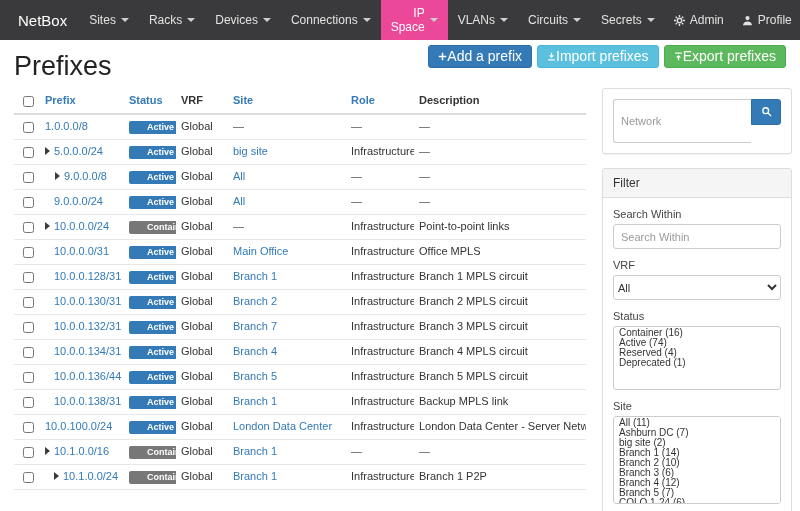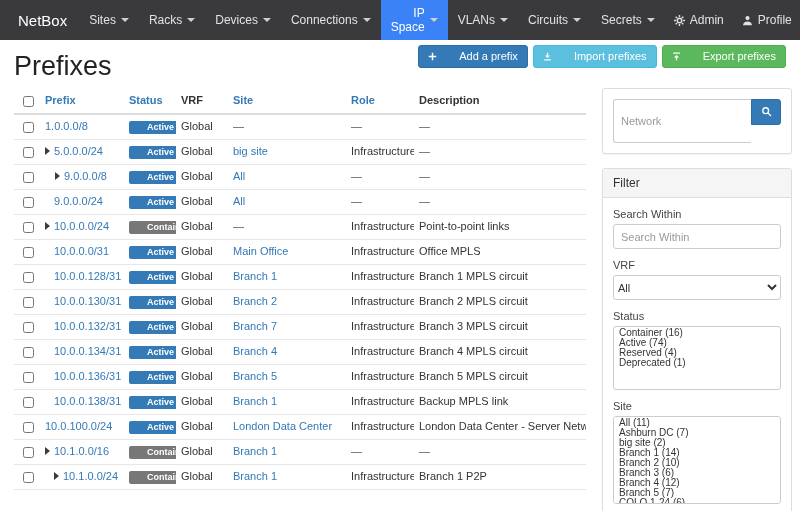--- a/index.html
+++ b/index.html
@@ -16,42 +16,42 @@
     padding: 0 6px; font-size: 12px;
   }
   .brand {
     color: #fff; font-size: 15px; display: flex; align-items: center;
     padding: 0 12px; font-weight: 400;
   }
   .nav-menu { display: flex; align-items: stretch; }
   .nav-item {
     color: #e2e2e2; display: flex; align-items: center; padding: 0 10px;
   }
-  .nav-item.active { background: #3b82f6; color: #fff; }
+  .nav-item.active { background: #ec4899; color: #fff; }
   .caret {
     display: inline-block; width: 0; height: 0; margin-left: 5px;
     border-top: 4px solid #cfcfcf; border-left: 4px solid transparent;
     border-right: 4px solid transparent;
   }
   .nav-right { margin-left: auto; display: flex; align-items: stretch; }
   .nav-link {
     color: #e2e2e2; display: flex; align-items: center; gap: 5px; padding: 0 9px;
   }
   .nav-icon { display: inline-flex; align-items: center; }
 
   
   .content { padding: 2px 8px 0 8px; }
   .header-row {
     display: flex; justify-content: space-between; align-items: flex-start;
     padding: 0 6px; margin-bottom: 6px;
   }
   h1.page-title { font-size: 27px; font-weight: 400; color: #222; margin-top: 9px; }
   .action-buttons { display: flex; gap: 5px; margin-top: 3px; }
   .btn {
-    display: inline-flex; align-items: center; gap: 22px; font-size: 11px;
+    display: inline-flex; align-items: center; gap: 0; font-size: 14px;
     padding: 4px 9px; border-radius: 3px; color: #fff; cursor: pointer;
     border: 1px solid transparent; font-family: inherit; line-height: 13px;
   }
   .btn-primary { background: #337ab7; border-color: #2e6da4; }
   .btn-info    { background: #5bc0de; border-color: #46b8da; }
   .btn-success { background: #5cb85c; border-color: #4cae4c; }
   .btn-icon { display: inline-flex; align-items: center; }
 
   
   .body-row { display: flex; align-items: flex-start; }
@@ -363,21 +363,21 @@
                 </span></td>
               <td><span class="status-label label-primary">Active</span></td>
               <td>Global</td>
               <td><a href="#" class="link">Branch 4</a></td>
               <td>Infrastructure</td>
               <td>Branch 4 MPLS circuit</td>
             </tr>
             <tr>
               <td class="col-check"><input type="checkbox" style=""></td>
               <td><span class="tree" style="padding-left:9px">
-                  <a href="#" class="link">10.0.0.136/31</a>
+                  <a href="#" class="link">10.0.0.136/44</a>
                 </span></td>
               <td><span class="status-label label-primary">Active</span></td>
               <td>Global</td>
               <td><a href="#" class="link">Branch 5</a></td>
               <td>Infrastructure</td>
               <td>Branch 5 MPLS circuit</td>
             </tr>
             <tr>
               <td class="col-check"><input type="checkbox" style=""></td>
               <td><span class="tree" style="padding-left:9px">

